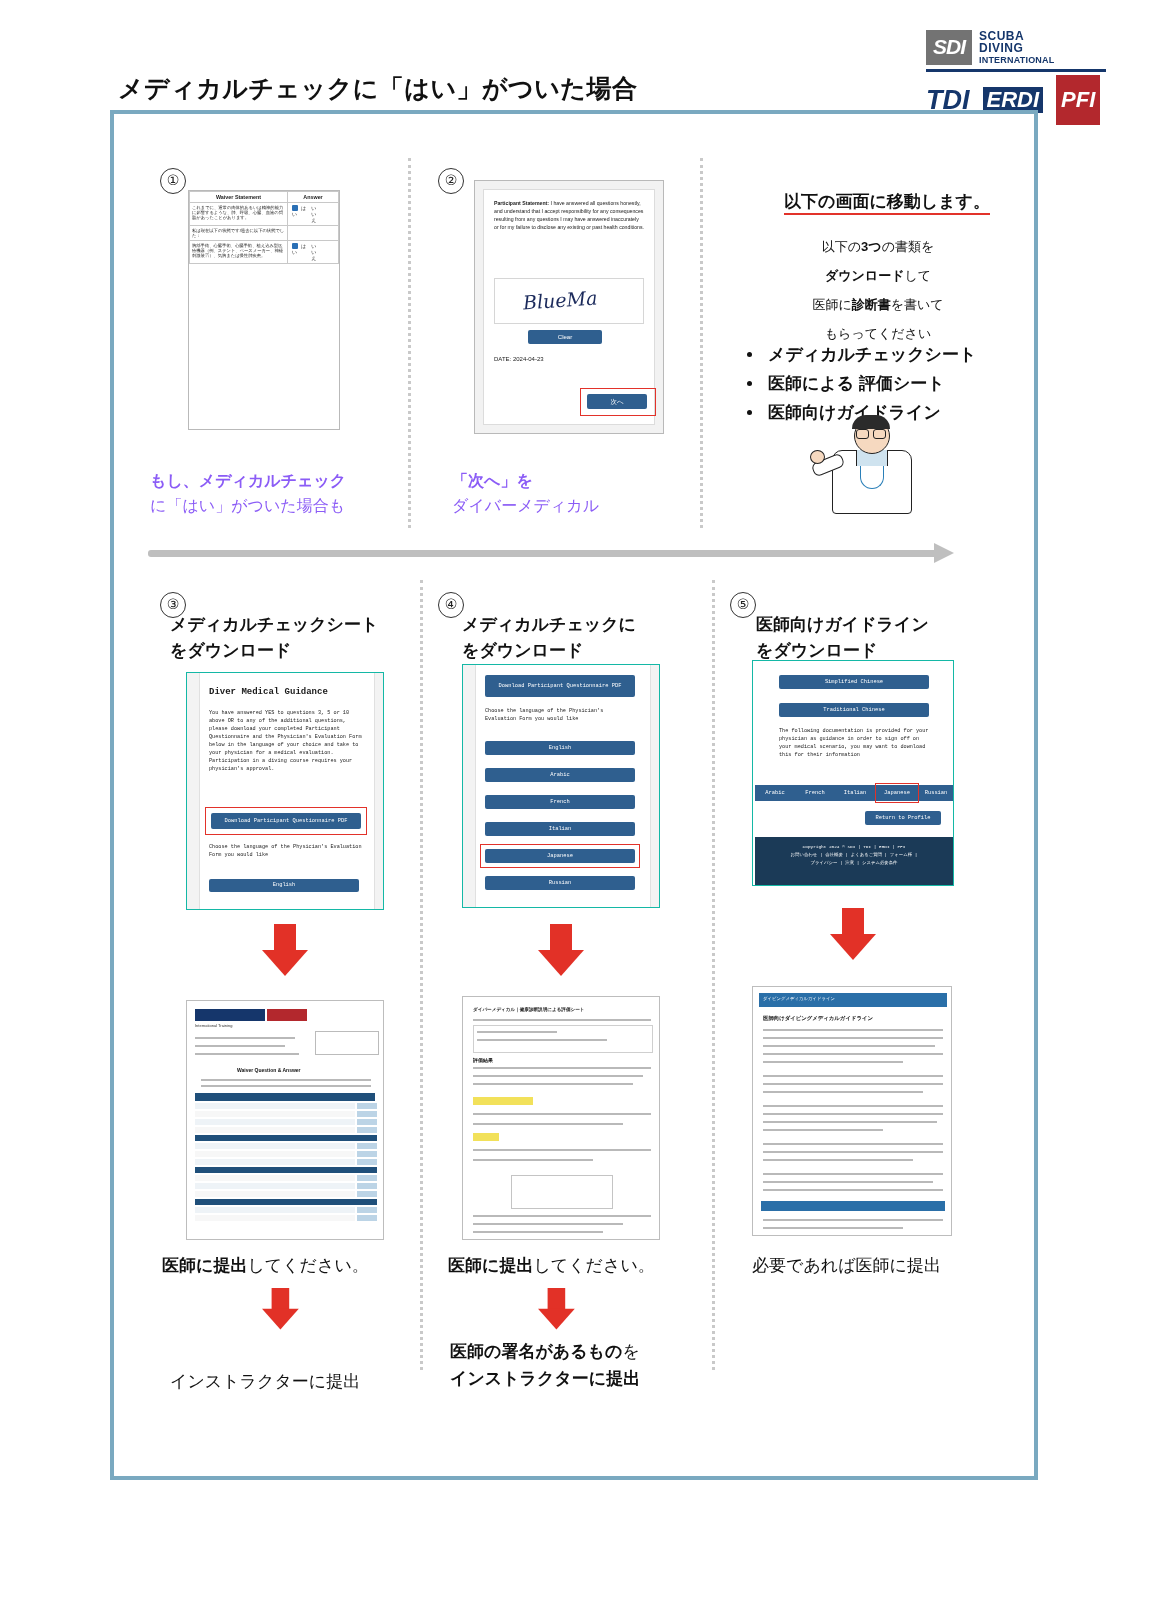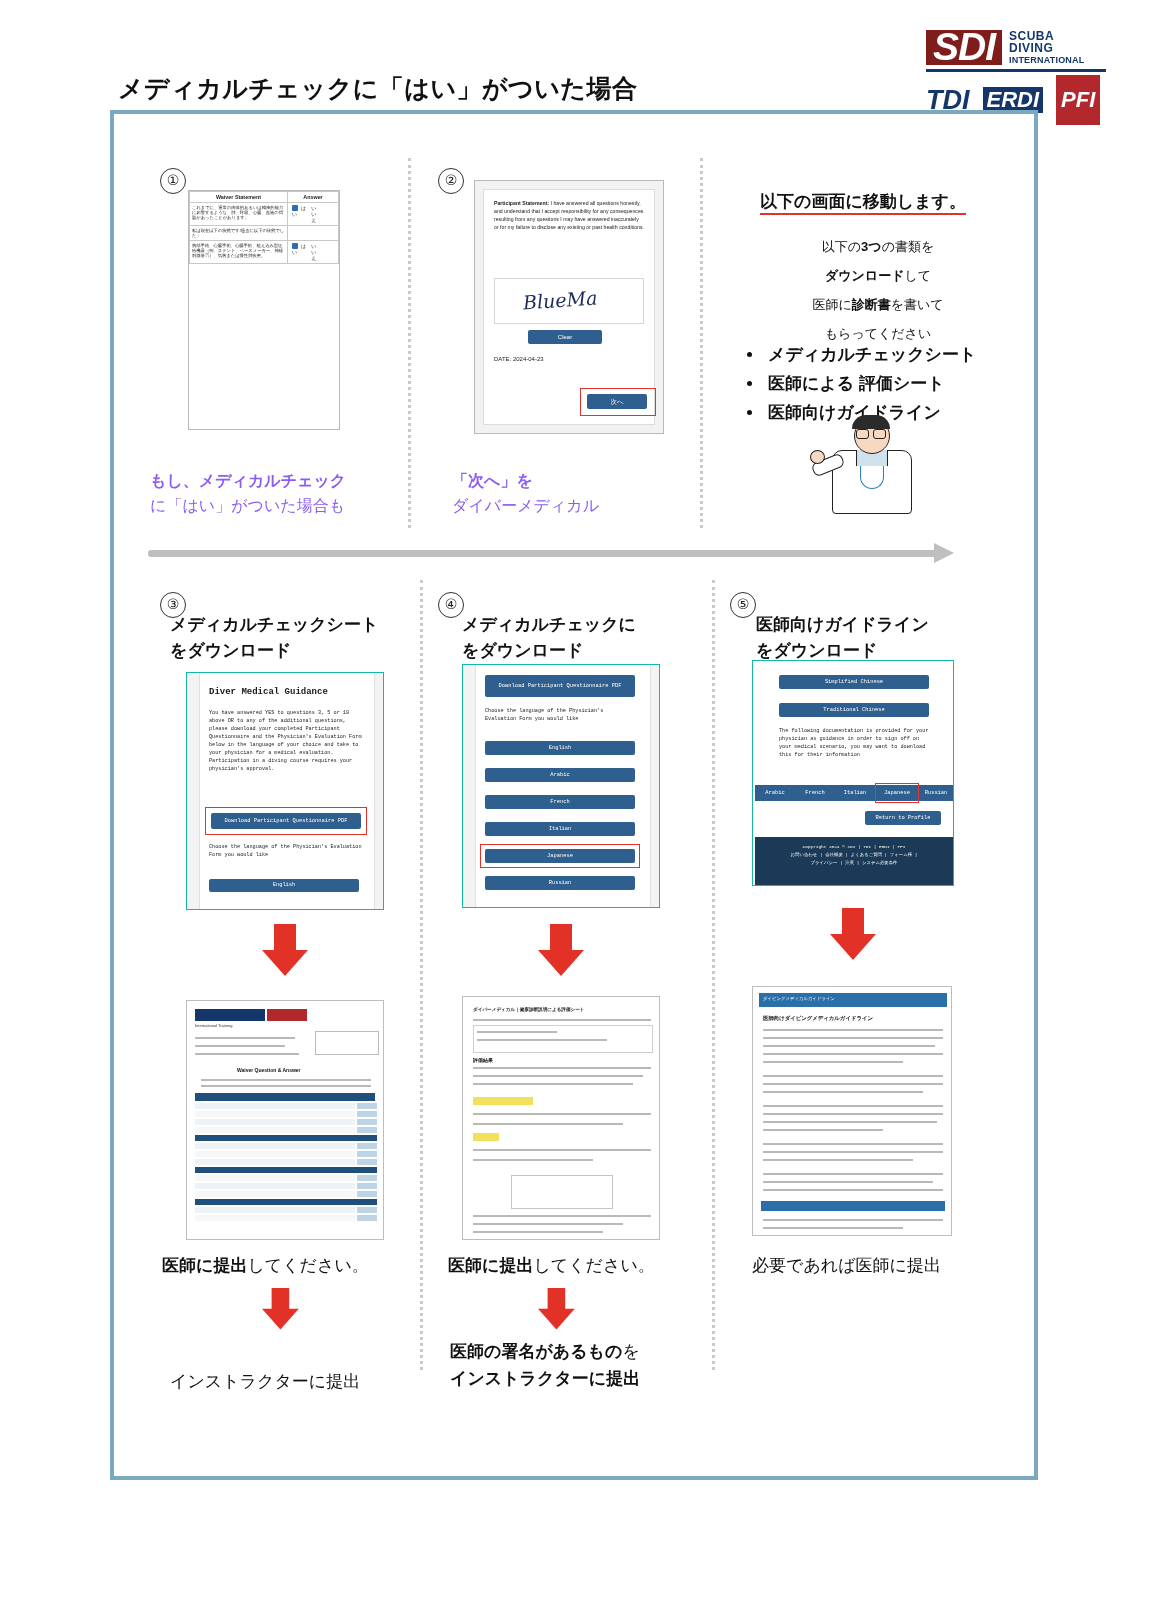--- a/index.html
+++ b/index.html
@@ -10,22 +10,22 @@
     color:#111;
     position:relative;
     overflow:hidden;
   }
   
   .logo{
     position:absolute;top:30px;right:46px;width:180px;height:68px;
   }
   .logo .sdi-row{display:flex;align-items:flex-start;}
   .logo .sdi-badge{
-    background:#7f1d1d;color:#fff;font-weight:bold;font-style:italic;
-    font-size:39px;line-height:30px;padding:2px 7px 3px 7px;letter-spacing:-1px;
+    background:#737373;color:#fff;font-weight:bold;font-style:italic;
+    font-size:21px;line-height:30px;padding:2px 7px 3px 7px;letter-spacing:-1px;
   }
   .logo .sdi-text{
     margin-left:7px;color:#15366b;font-weight:bold;font-size:12px;line-height:12px;
     letter-spacing:.5px;
   }
   .logo .sdi-text div:nth-child(3){font-size:9px;letter-spacing:.2px;}
   .logo .rule{height:3px;background:#15366b;margin:3px 0 3px 0;}
   .logo .tdi-row{display:flex;align-items:center;gap:13px;}
   .logo .tdi{color:#15366b;font-weight:bold;font-style:italic;font-size:27px;line-height:27px;}
   .logo .erdi{background:#15366b;color:#fff;font-weight:bold;font-style:italic;font-size:22px;line-height:24px;padding:1px 4px;}
@@ -90,21 +90,21 @@
   .s2 .ptxt b{font-weight:bold;}
   .s2 .sigbox{position:absolute;left:10px;top:88px;right:10px;height:44px;border:1px solid #d6d6d6;background:#fff;}
   .s2 .sig{position:absolute;left:28px;top:10px;font-family:"DejaVu Serif",serif;font-style:italic;font-size:19px;color:#1b2a5b;transform:rotate(-4deg);}
   .s2 .clear{position:absolute;left:44px;top:140px;width:74px;height:14px;background:#2f5f8f;color:#fff;font-size:6px;text-align:center;line-height:14px;border-radius:2px;}
   .s2 .date{position:absolute;left:10px;top:166px;font-size:6px;color:#222;}
   .s2 .nextwrap{position:absolute;left:96px;top:198px;width:74px;height:26px;border:1.5px solid #e2322a;}
   .s2 .next{position:absolute;left:6px;top:5px;width:60px;height:15px;background:#2f5f8f;color:#fff;font-size:6.5px;text-align:center;line-height:15px;border-radius:2px;}
 
   
   .r-head{
-    position:absolute;left:760px;top:190px;width:250px;
+    position:absolute;left:784px;top:190px;width:250px;
     font-size:17px;font-weight:bold;color:#111;letter-spacing:0;
   }
   .r-head .u{border-bottom:2px solid #e2322a;padding-bottom:2px;}
   .r-body{position:absolute;left:742px;top:232px;width:272px;text-align:center;font-size:13px;line-height:29px;color:#111;}
   .r-body b{font-weight:bold;}
   .r-list{position:absolute;left:742px;top:340px;width:280px;font-size:17px;line-height:29px;font-weight:bold;color:#111;}
   .r-list li{margin:0;padding:0 0 0 4px;}
   .r-list ul{margin:0;padding-left:22px;}
 
   

